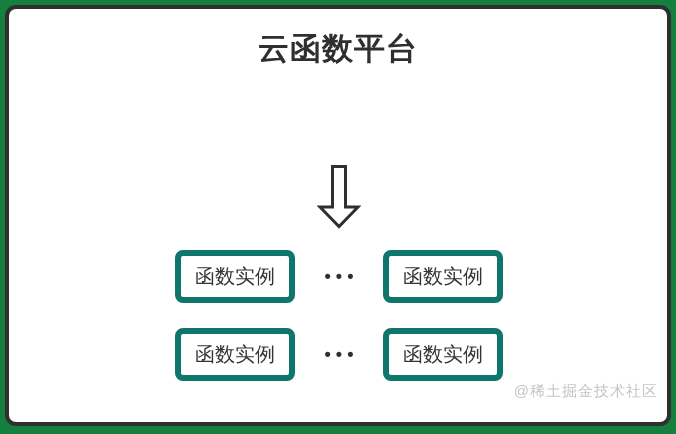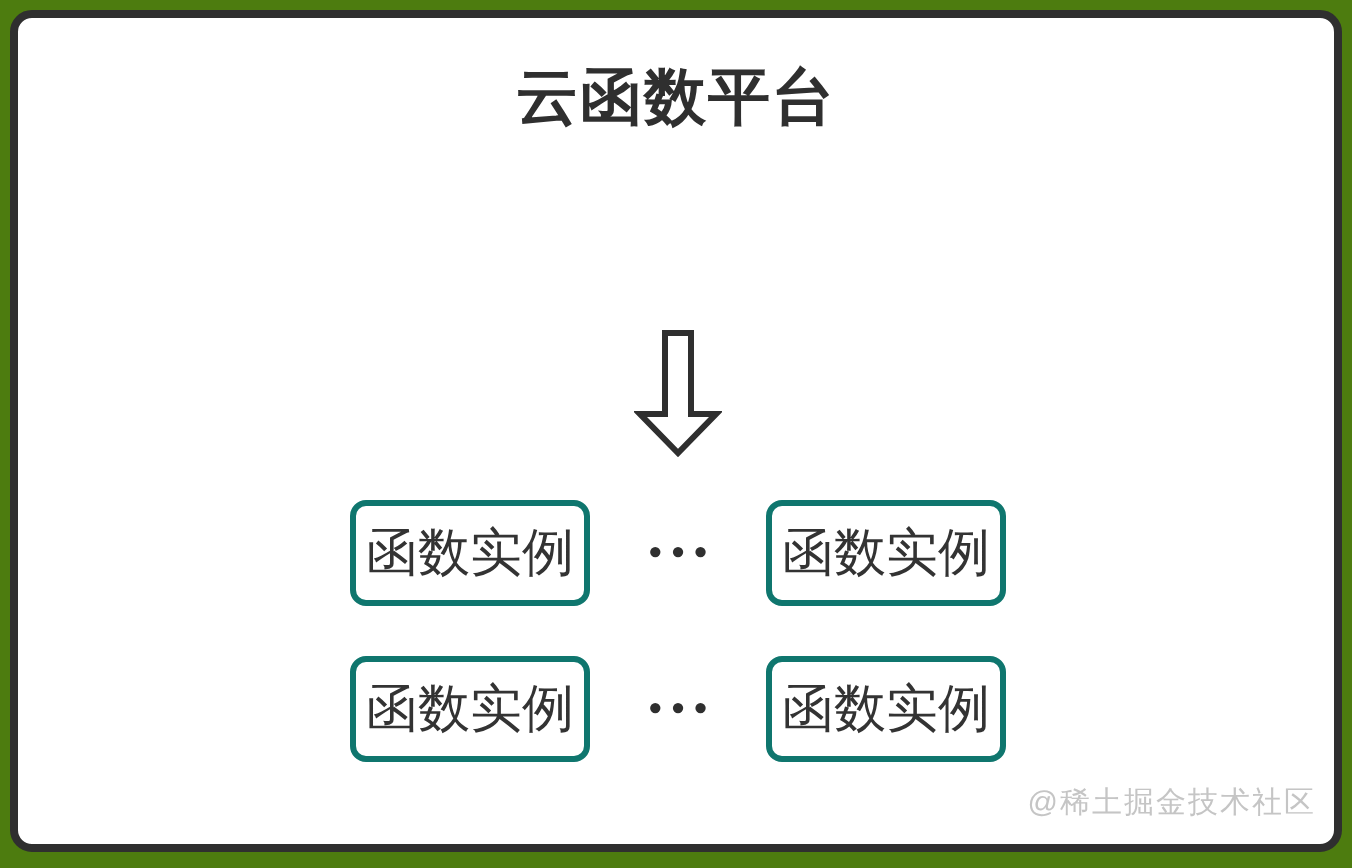--- a/index.html
+++ b/index.html
@@ -4,21 +4,21 @@
 <style>
   html, body { margin: 0; padding: 0; }
   body {
     font-family: "Liberation Sans", "DejaVu Sans", sans-serif;
     background: #eeeeee;
   }
   .stage {
     position: relative;
     width: 676px;
     height: 434px;
-    background: #4d7c0f;
+    background: #15803d;
     overflow: hidden;
   }
   .frame {
     position: absolute;
     left: 5px;
     top: 5px;
     width: 666px;
     height: 421px;
     box-sizing: border-box;
     background: #ffffff;
@@ -67,26 +67,26 @@
     width: 44px;
     height: 64px;
     display: block;
   }
   .instance-box {
     position: absolute;
     width: 120px;
     height: 53px;
     box-sizing: border-box;
     background: #ffffff;
-    border: 3px solid #0f766e;
+    border: 6px solid #0f766e;
     border-radius: 8px;
     display: flex;
     align-items: center;
     justify-content: center;
-    font-size: 26px;
+    font-size: 20px;
     color: #333333;
   }
   .row1 { top: 241px; }
   .row2 { top: 319px; }
   .col-left { left: 166px; }
   .col-right { left: 374px; }
   .dots {
     position: absolute;
     left: 286px;
     width: 88px;
@@ -96,21 +96,21 @@
     justify-content: center;
     font-size: 18px;
     font-weight: bold;
     letter-spacing: 5px;
     color: #2f2f2f;
     text-indent: 5px; 
   }
   .watermark {
     position: absolute;
     right: 9px;
-    bottom: 11px;
+    bottom: 21px;
     font-size: 15px;
     color: #c5c5c5;
     letter-spacing: 1px;
   }
 </style>
 </head>
 <body>
 
 <div class="stage">
   <div class="frame">

